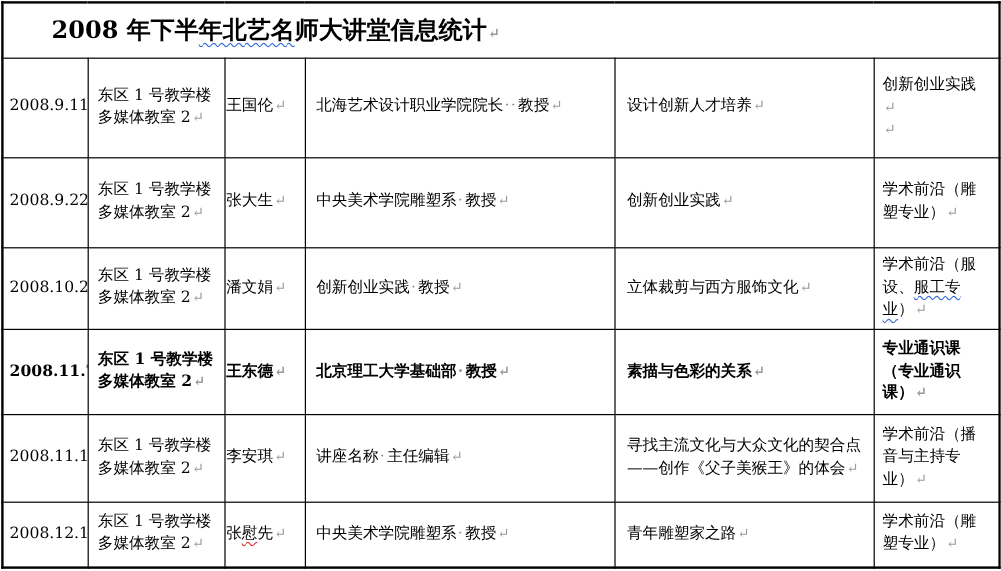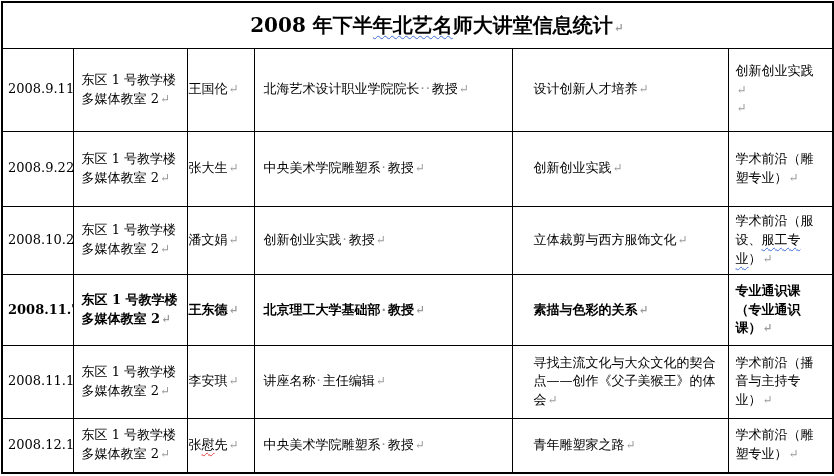--- a/index.html
+++ b/index.html
@@ -21,29 +21,29 @@
   .col-spk { width: 67px; }
   .col-org { width: 258px; }
   .col-lec { width: 216px; }
   .col-typ { width: 105px; }
   
   .r-title { height: 42px; }
   .r-head  { height: 36px; }
   .r1 { height: 76px; } .r2 { height: 68px; } .r3 { height: 62px; }
   .r4 { height: 65px; font-weight: bold; } .r5 { height: 66px; } .r6 { height: 50px; }
 
-  .title-cell { text-align: center; font-weight: bold; font-size: 20px; padding-left: 40px; }
+  .title-cell { font-weight: bold; font-size: 20px; padding-left: 40px; }
   .head-cell  { text-align: center; font-weight: bold; font-size: 14px; }
 
   td.cell { font-size: 13px; line-height: 1.45; }
   .cell-time { padding-left: 5px; }
   .cell-loc  { padding-left: 8px; padding-right: 2px; }
   .cell-spk  { text-align: left; }
   .cell-org  { padding-left: 9px; padding-right: 4px; }
-  .cell-lec  { padding-left: 21px; padding-right: 6px; }
+  .cell-lec  { padding-left: 10px; padding-right: 6px; }
   .cell-typ  { padding-left: 7px; padding-right: 12px; }
 
   .pmark { color: #9a9a9a; font-size: 12px; padding-left: 1px; }
   .sdot  { color: #8f8f8f; letter-spacing: 1px; padding: 0 1px; }
   .wavy-blue {
     text-decoration: underline; text-decoration-style: wavy;
     text-decoration-color: #3b6fd4; text-decoration-thickness: 1px;
     text-underline-offset: 3px;
   }
   .wavy-red {

